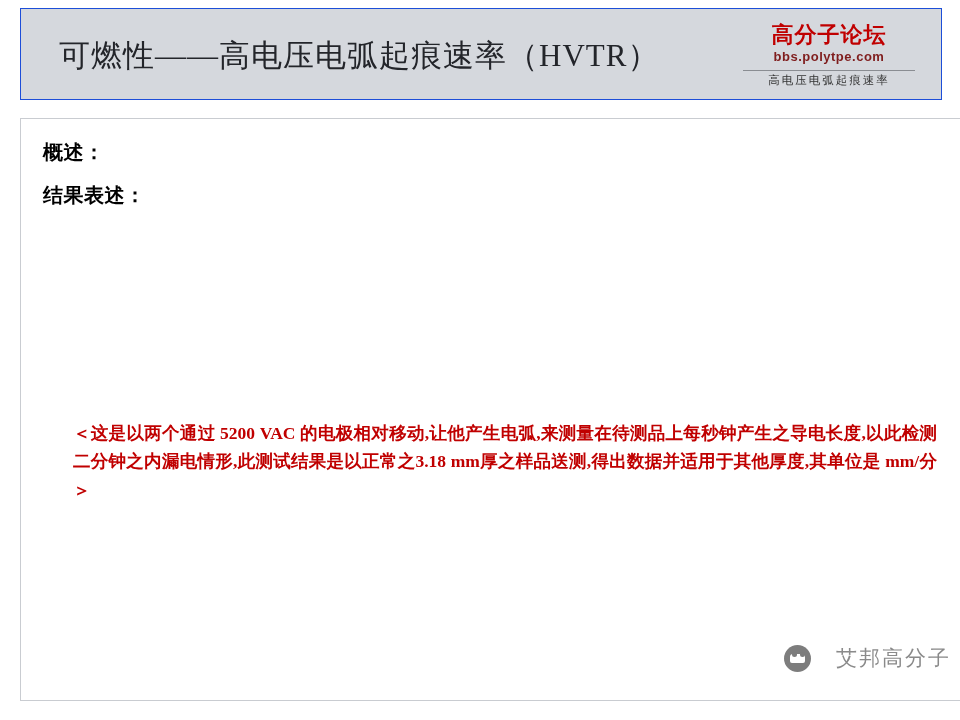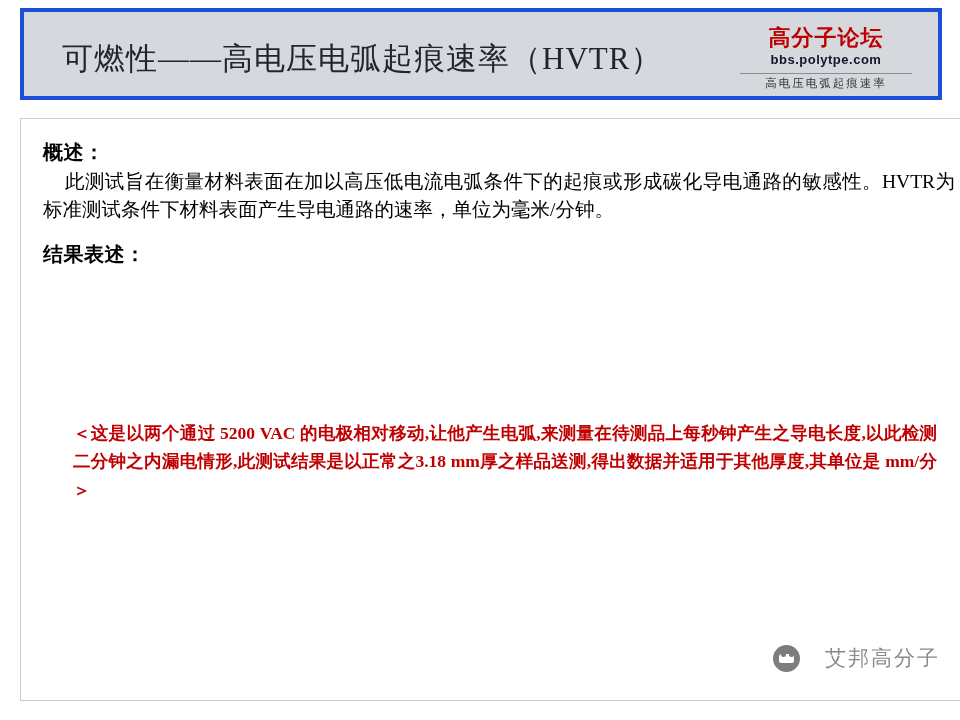--- a/index.html
+++ b/index.html
@@ -22,21 +22,21 @@
   }
 
   
   .header {
     position: absolute;
     left: 20px;
     top: 8px;
     width: 922px;
     height: 92px;
     background: #d5d8dd;
-    border: 4px solid #1d4ed8;
+    border: 1px solid #1d4ed8;
     box-sizing: border-box;
   }
   .header-title {
     position: absolute;
     left: 38px;
     top: 26px;
     font-size: 31px;
     color: #23252a;
     letter-spacing: 1px;
     white-space: nowrap;
@@ -53,21 +53,21 @@
     font-size: 22px;
     font-weight: bold;
     color: #c00000;
     letter-spacing: 1px;
     line-height: 1.1;
     font-family: Liberation Sans, sans-serif;
   }
   .logo-url {
     font-size: 13px;
     font-weight: bold;
-    color: #0f172a;
+    color: #7f1d1d;
     letter-spacing: 0.5px;
     line-height: 1.5;
     font-family: "Liberation Sans", sans-serif;
   }
   .logo-rule {
     width: 172px;
     height: 1px;
     background: #8a8d92;
     margin: 3px auto 2px auto;
   }
@@ -125,21 +125,21 @@
     color: #c00000;
     font-weight: bold;
     line-height: 1.62;
     text-align: justify;
     font-family: Liberation Serif, serif;
   }
 
   
   .watermark {
     position: absolute;
-    right: 37px;
+    right: 26px;
     bottom: 28px;
     display: flex;
     align-items: center;
     gap: 25px;
   }
   .wm-circle {
     width: 27px;
     height: 27px;
     border-radius: 50%;
     background: #7d7d7d;
@@ -186,21 +186,20 @@
       <div class="logo-url">bbs.polytpe.com</div>
       <div class="logo-rule"></div>
       <div class="logo-sub">高电压电弧起痕速率</div>
     </div>
   </div>
 
   <div class="body-frame">
     <div class="content">
 
       <div class="section-head">概述：</div>
-      <div class="para">此测试旨在衡量材料表面在加以高压低电流电弧条件下的起痕或形成碳化导电通路的敏感性。HVTR为标准测试条件下材料表面产生导电通路的速率，单位为毫米/分钟。</div>
 
       <div class="gap"></div>
 
       <div class="section-head">结果表述：</div>
     </div>
 
     <div class="note">＜这是以两个通过 5200 VAC 的电极相对移动,让他产生电弧,来测量在待测品上每秒钟产生之导电长度,以此检测二分钟之内漏电情形,此测试结果是以正常之3.18 mm厚之样品送测,得出数据并适用于其他厚度,其单位是 mm/分＞</div>
 
     <div class="watermark">
       <span class="wm-circle"></span>

